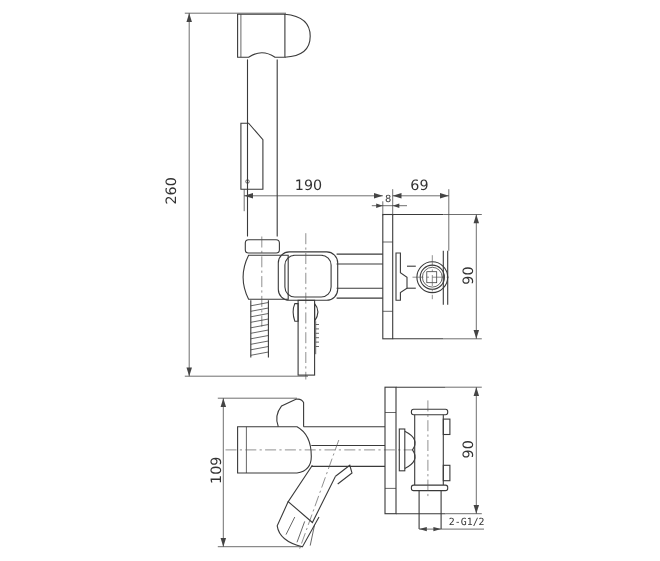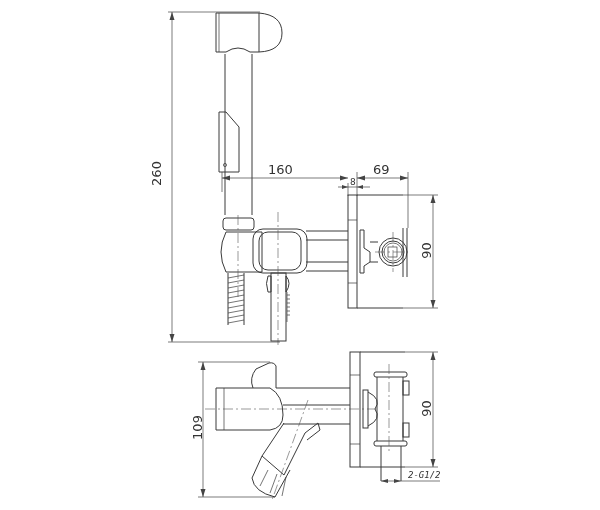--- a/index.html
+++ b/index.html
@@ -154,20 +154,20 @@
       <polygon points="433,352 430.5,360 435.5,360" fill="#444"></polygon>
       <polygon points="433,467 430.5,459 435.5,459" fill="#444"></polygon>
 
       <line class="dim" x1="381" y1="481" x2="440" y2="481"></line>
       <polygon points="381,481 388,479 388,483" fill="#444"></polygon>
       <polygon points="401,481 394,479 394,483" fill="#444"></polygon>
     </g>
   </svg>
 
   <div class="lbl rot" style="left:144px;top:166px;">260</div>
-  <div class="lbl" style="left:268px;top:162px;">160</div>
+  <div class="lbl" style="left:268px;top:162px;">190</div>
   <div class="lbl" style="left:373px;top:162px;">69</div>
   <div class="lbl small" style="left:350px;top:177px;">8</div>
   <div class="lbl rot" style="left:418px;top:243px;">90</div>
   <div class="lbl rot" style="left:185px;top:420px;">109</div>
   <div class="lbl rot" style="left:418px;top:401px;">90</div>
-  <div class="lbl small" style="left:408px;top:470px;font-family:'DejaVu Sans Mono', monospace;font-style:italic;">2-G1/2</div>
+  <div class="lbl small" style="left:408px;top:470px;font-family:'DejaVu Sans Mono', monospace;">2-G1/2</div>
 </div>
 
 </body></html>

